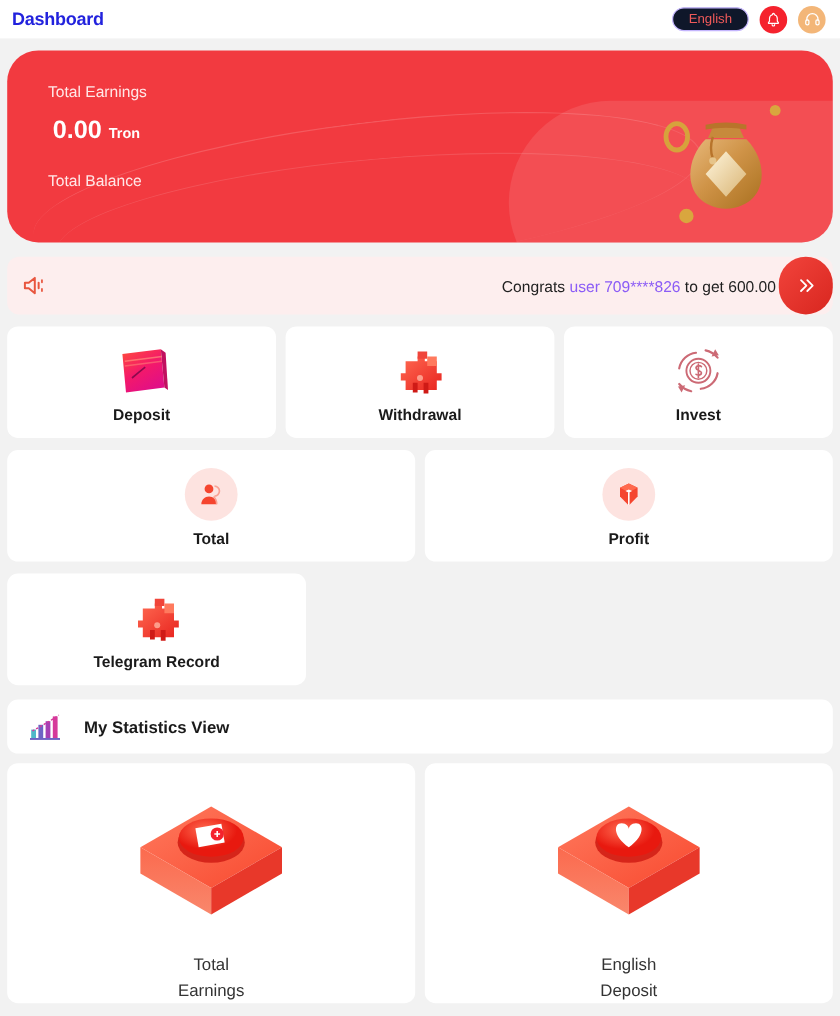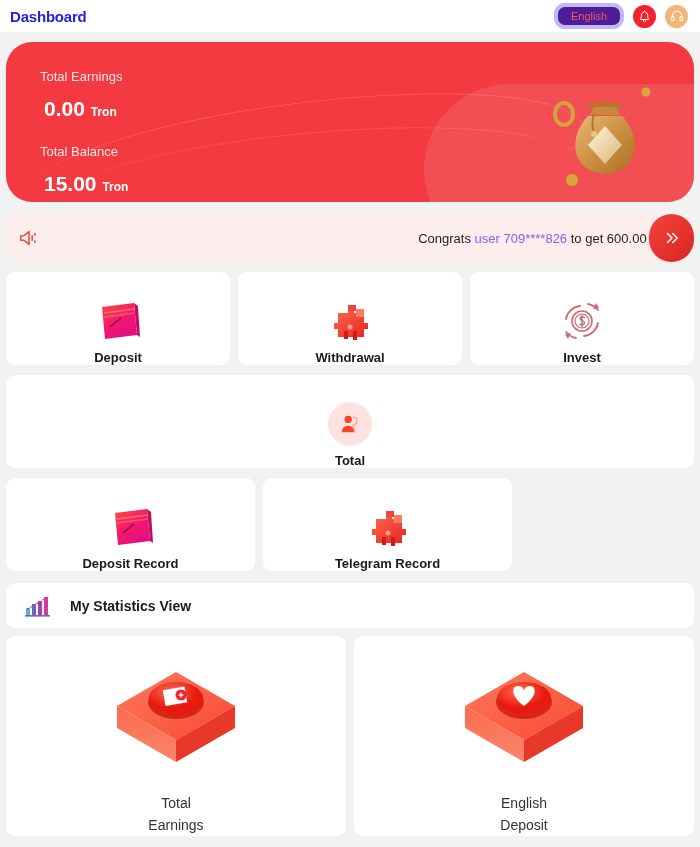--- a/index.html
+++ b/index.html
@@ -26,23 +26,23 @@
     color: #2222dd;
     letter-spacing: -0.2px;
   }
   .header-right {
     margin-left: auto;
     display: flex;
     align-items: center;
     gap: 9px;
   }
   .lang-btn {
-    border: 4px solid #c4b5fd;
+    border: 1px solid #c4b5fd;
     color: #f05a5a;
-    background: #4c1d95;
+    background: #0f172a;
     border-radius: 11px;
     font-size: 11px;
     padding: 2px 13px;
     line-height: 14px;
     cursor: pointer;
   }
   .circle-icon {
     width: 23px; height: 23px;
     border-radius: 50%;
     display: flex; align-items: center; justify-content: center;
@@ -147,21 +147,21 @@
     margin-top: 10px;
   }
   .menu-card {
     flex: 1 1 0;
     background: #fff;
     border-radius: 9px;
     height: 93px;
     display: flex;
     flex-direction: column;
     align-items: center;
-    justify-content: flex-end;
+    justify-content: center;
     cursor: pointer;
   }
   .menu-row.partial .menu-card { flex: 0 0 249px; }
   .menu-icon {
     height: 48px;
     display: flex; align-items: center; justify-content: center;
   }
   .menu-label {
     font-size: 13px;
     font-weight: bold;
@@ -247,24 +247,20 @@
       <div class="banner-swoosh"></div>
       <div class="banner-swoosh2"></div>
 
       <div class="banner-text">
         <div class="bn-label">Total Earnings</div>
         <div class="bn-amount">
           <span>0.00</span>
           <span class="unit">Tron</span>
         </div>
         <div class="bn-label">Total Balance</div>
-        <div class="bn-amount">
-          <span>15.00</span>
-          <span class="unit">Tron</span>
-        </div>
       </div>
 
       <div class="moneybag">
         <svg width="110" height="115" viewBox="0 0 110 115">
           <defs>
             <linearGradient id="bagGrad" x1="0" y1="0" x2="1" y2="1">
               <stop offset="0%" stop-color="#e7b87a"></stop>
               <stop offset="45%" stop-color="#cf9347"></stop>
               <stop offset="100%" stop-color="#a9701f"></stop>
             </linearGradient>
@@ -372,36 +368,37 @@
           <svg width="22" height="22" viewBox="0 0 24 24">
             <circle cx="10" cy="7" r="4" fill="#f5452f"></circle>
             <path d="M3 21c0-4 3.2-7 7-7s7 3 7 7z" fill="#f5452f"></path>
             <path d="M15 4.5a4.5 4.5 0 010 9M17 21c0-3.5-1.2-5.7-3-7" fill="none" stroke="#f9a193" stroke-width="1.5"></path>
           </svg>
         </div>
       </div>
       <div class="menu-label">Total</div>
     </div>
 
+    <div class="menu-card">
+      <div class="menu-icon">
+        <div class="soft-circle">
+          <svg width="22" height="22" viewBox="0 0 24 24">
+            <path d="M12 2l8 4v8l-8 8-8-8V6z" fill="#f5452f"></path>
+            <path d="M12 2l8 4-8 4-8-4z" fill="#ff6a4f"></path>
+            <path d="M12 10v12" stroke="#fff" stroke-width="1.4"></path>
+            <path d="M12 7.5l3 1.5-3 1.5-3-1.5z" fill="#fff"></path>
+          </svg>
+        </div>
+      </div>
+      <div class="menu-label">Profit</div>
+    </div>
 
   </div>
 
   <div class="menu-row partial">
-    <div class="menu-card">
-      <div class="menu-icon">
-        <svg width="56" height="48" viewBox="0 0 56 48">
-          <path d="M12 10 L44 6 L47 38 L15 42 Z" fill="url(#wal1)"></path>
-          <path d="M44 6 L48 9 L50 40 L47 38 Z" fill="#c1105f"></path>
-          <path d="M14 16 L45 12" stroke="#ff8f7a" stroke-width="1.3" opacity=".7"></path>
-          <path d="M14 20 L45 16" stroke="#ff8f7a" stroke-width="1.3" opacity=".5"></path>
-          <path d="M20 30 q6 -5, 11 -9" stroke="#8d0a4d" stroke-width="1.4" fill="none"></path>
-        </svg>
-      </div>
-      <div class="menu-label">Deposit Record</div>
-    </div>
 
     <div class="menu-card">
       <div class="menu-icon">
         <svg width="56" height="48" viewBox="0 0 56 48">
           <path d="M16 16 h10 v-4 h6 v4 h10 v10 h4 v6 h-4 v8 H16 v-8 h-4 v-6 h4 z" fill="url(#pz1)"></path>
           <path d="M26 8 h8 v6 h-8 z" fill="#f0453a"></path>
           <path d="M34 12 h8 v8 h-8 z" fill="#ff7a5e"></path>
           <path d="M22 34 h4 v8 h-4 z" fill="#cf1a16"></path>
           <path d="M31 34 h4 v9 h-4 z" fill="#cf1a16"></path>
           <circle cx="28" cy="30" r="2.5" fill="#ffb3a0" opacity=".8"></circle>

